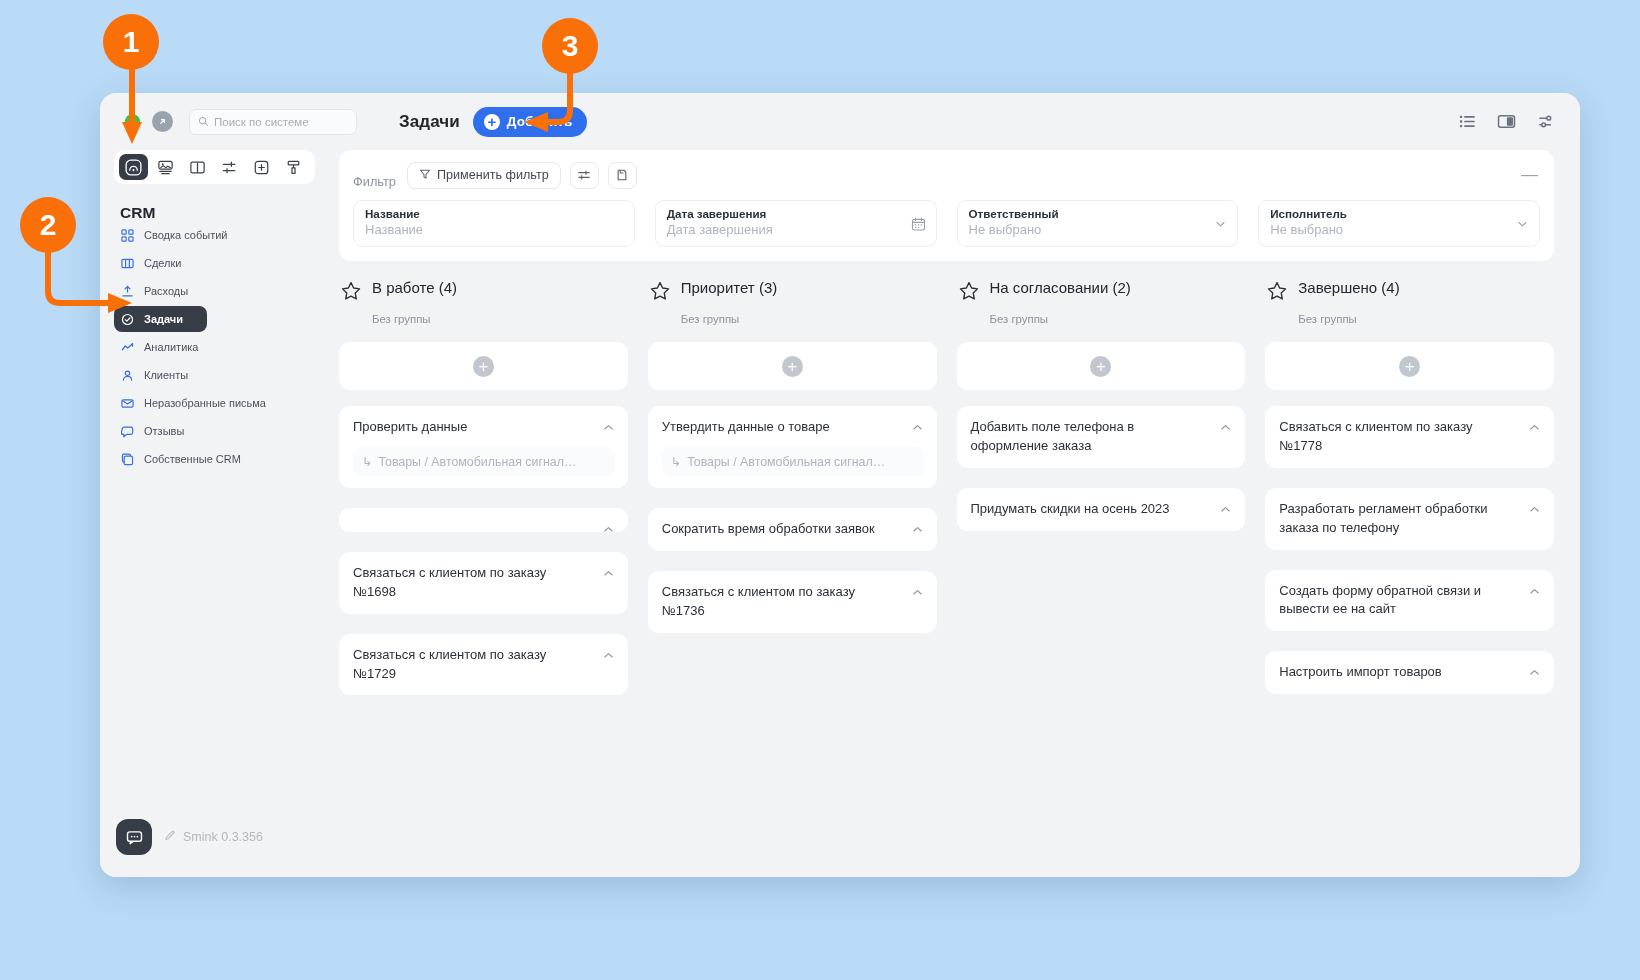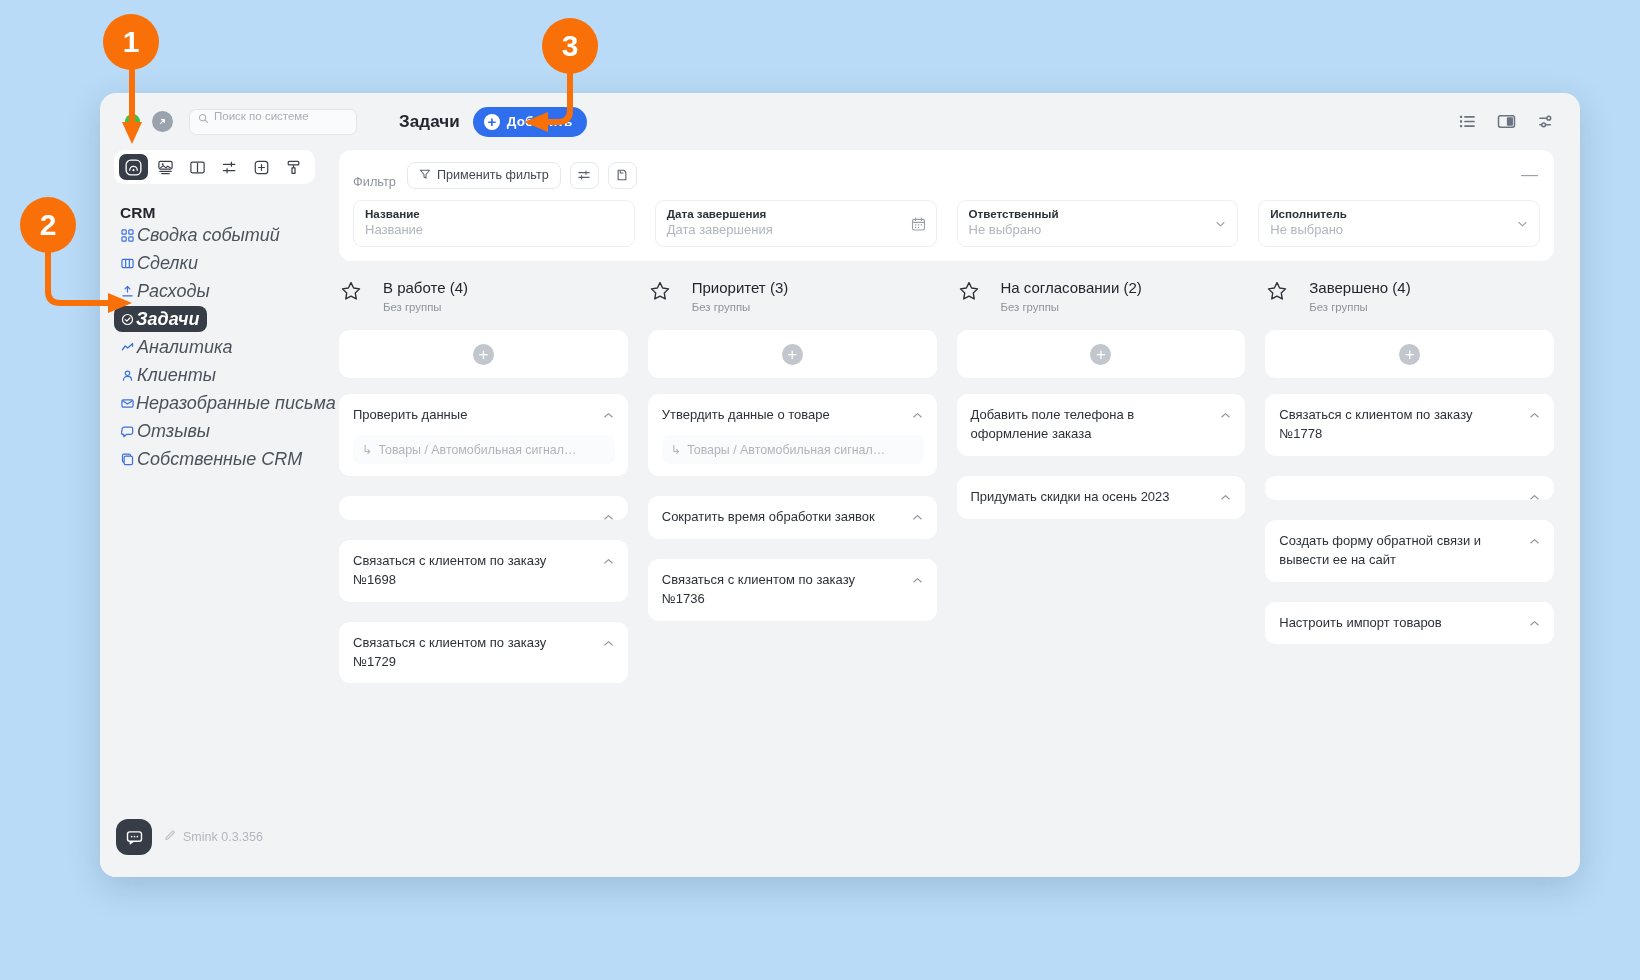--- a/index.html
+++ b/index.html
@@ -42,21 +42,21 @@
     background: #9aa2ae; color: #fff;
     display: flex; align-items: center; justify-content: center;
     margin-left: 2px; flex: 0 0 auto;
   }
   .search-box {
     margin-left: 16px;
     width: 168px; height: 26px;
     border: 1px solid #e3e5e9;
     border-radius: 7px;
     background: #fafbfc;
-    display: flex; align-items: flex-start;
+    display: flex; align-items: center;
     padding: 0 8px;
     gap: 5px;
   }
   .search-box .ph { font-size: 11.5px; color: #a7aeb8; }
   .page-title {
     margin-left: 42px;
     font-size: 17px; font-weight: 700; color: #22262e;
     letter-spacing: .1px;
   }
   .add-btn {
@@ -114,28 +114,27 @@
 
   .crm-label {
     font-size: 15.5px; font-weight: 700;
     color: #22262e;
     padding-left: 6px;
   }
   .nav-list { display: flex; flex-direction: column; gap: 2px; }
   .nav-item {
     height: 26px;
     display: flex; align-items: center;
-    gap: 2px;
+    gap: 9px;
     padding: 0 10px 0 7px;
     border-radius: 8px;
-    font-size: 18px;
+    font-size: 11px;
     color: #4b525c;
     cursor: pointer;
     white-space: nowrap;
-    font-style: italic;
   }
   .nav-item .nico { color: #3b6fe0; display: flex; align-items: center; width: 14px; }
   .nav-item.active {
     background: #363d46; color: #fff; font-weight: 700;
     width: 93px;
   }
   .nav-item.active .nico { color: #fff; }
 
   .sidebar-bottom {
     margin-top: auto;
@@ -220,24 +219,24 @@
   .kanban {
     margin-top: 18px;
     display: grid;
     grid-template-columns: repeat(4, 1fr);
     gap: 20px;
     flex: 1;
     min-height: 0;
     align-content: start;
   }
   .column { display: flex; flex-direction: column; min-width: 0; }
-  .col-head { display: flex; align-items: flex-start; gap: 22px; padding-left: 2px; }
+  .col-head { display: flex; align-items: flex-start; gap: 11px; padding-left: 2px; }
   .star-icon { color: #2b3138; margin-top: 2px; flex: 0 0 auto; }
   .col-title { font-size: 15px; color: #22262e; line-height: 1.15; }
-  .col-sub { font-size: 11.4px; color: #8d939d; margin-top: 5px; }
+  .col-sub { font-size: 11.4px; color: #8d939d; margin-top: 17px; }
 
   .add-card {
     margin-top: 17px;
     height: 48px;
     background: #fff;
     border-radius: 11px;
     display: flex; align-items: center; justify-content: center;
     cursor: pointer;
   }
   .add-card .plus-grey {
@@ -745,20 +744,21 @@
             <div class="cards">
               <div class="task-card">
                 <div class="task-title">Связаться с клиентом по заказу №1778</div>
                 <span class="chev">
                   <svg width="13" height="13" viewBox="0 0 14 14" fill="none">
                       <path d="M3 8.6L7 5l4 3.6" stroke="#8d939d" stroke-width="1.2" stroke-linecap="round" stroke-linejoin="round"></path>
                     </svg>
                 </span>
               </div>
               <div class="task-card">
+                <div class="task-title">Разработать регламент обработки заказа по телефону</div>
                 <span class="chev">
                   <svg width="13" height="13" viewBox="0 0 14 14" fill="none">
                       <path d="M3 8.6L7 5l4 3.6" stroke="#8d939d" stroke-width="1.2" stroke-linecap="round" stroke-linejoin="round"></path>
                     </svg>
                 </span>
               </div>
               <div class="task-card">
                 <div class="task-title">Создать форму обратной связи и вывести ее на сайт</div>
                 <span class="chev">
                   <svg width="13" height="13" viewBox="0 0 14 14" fill="none">

